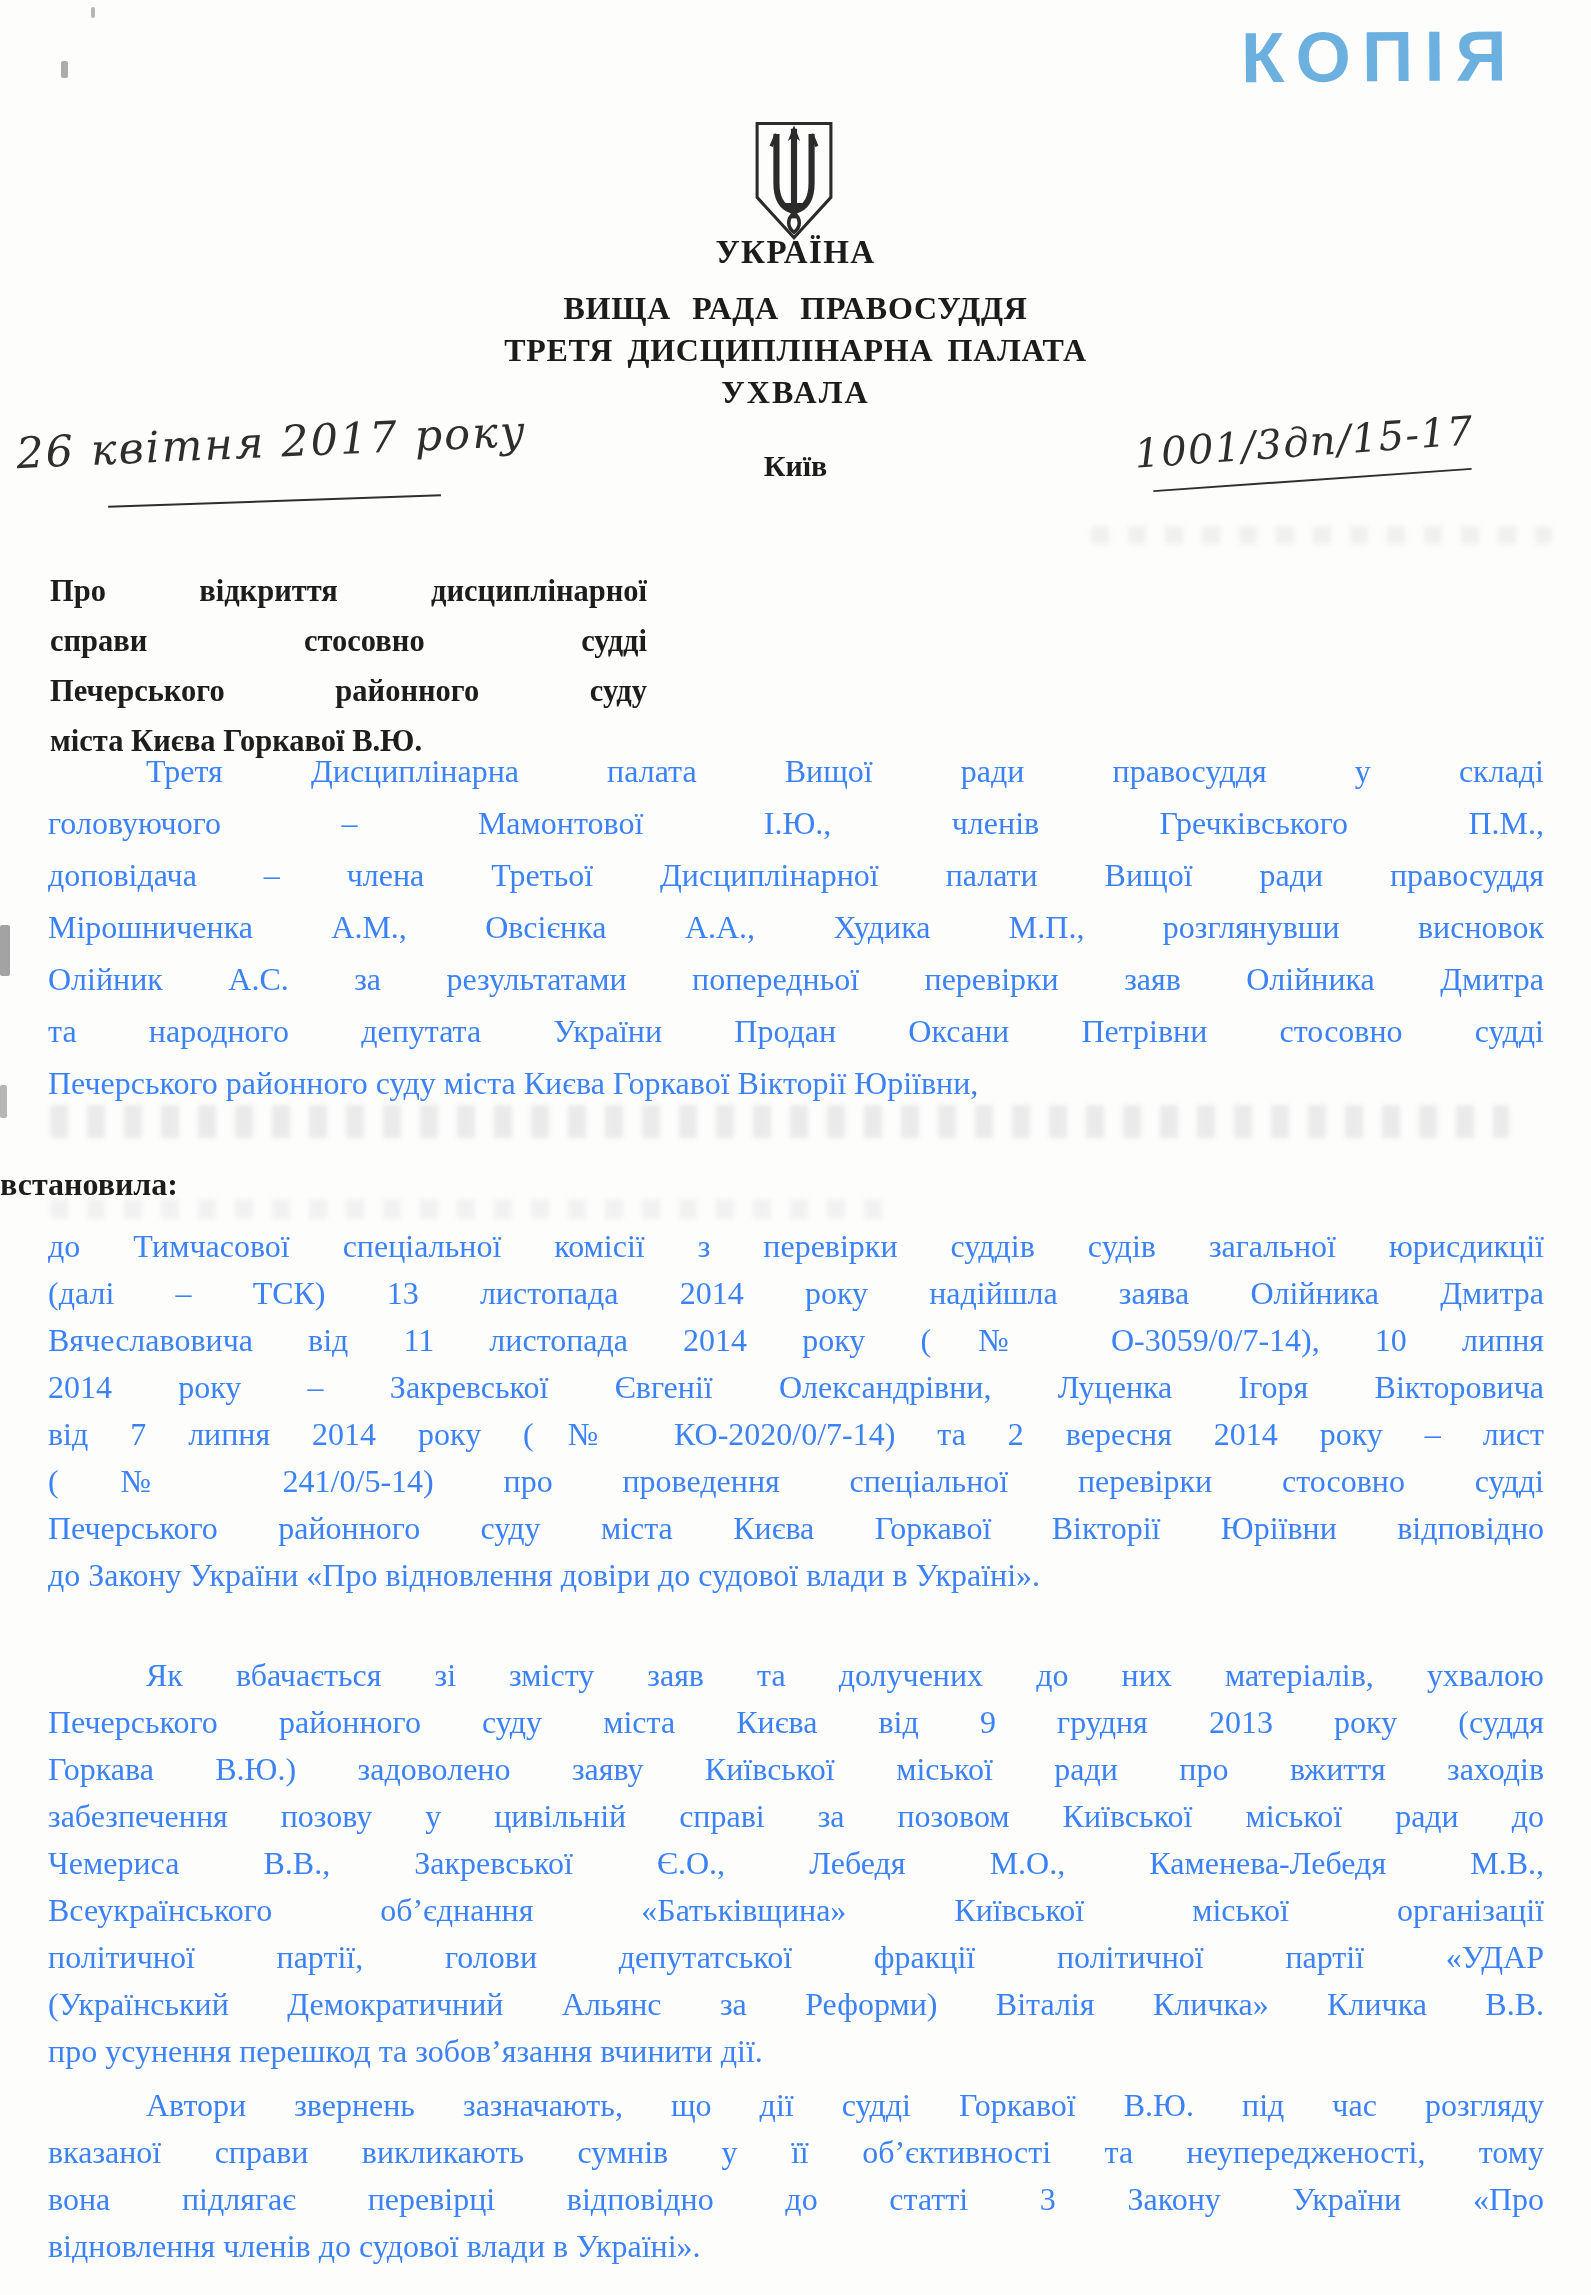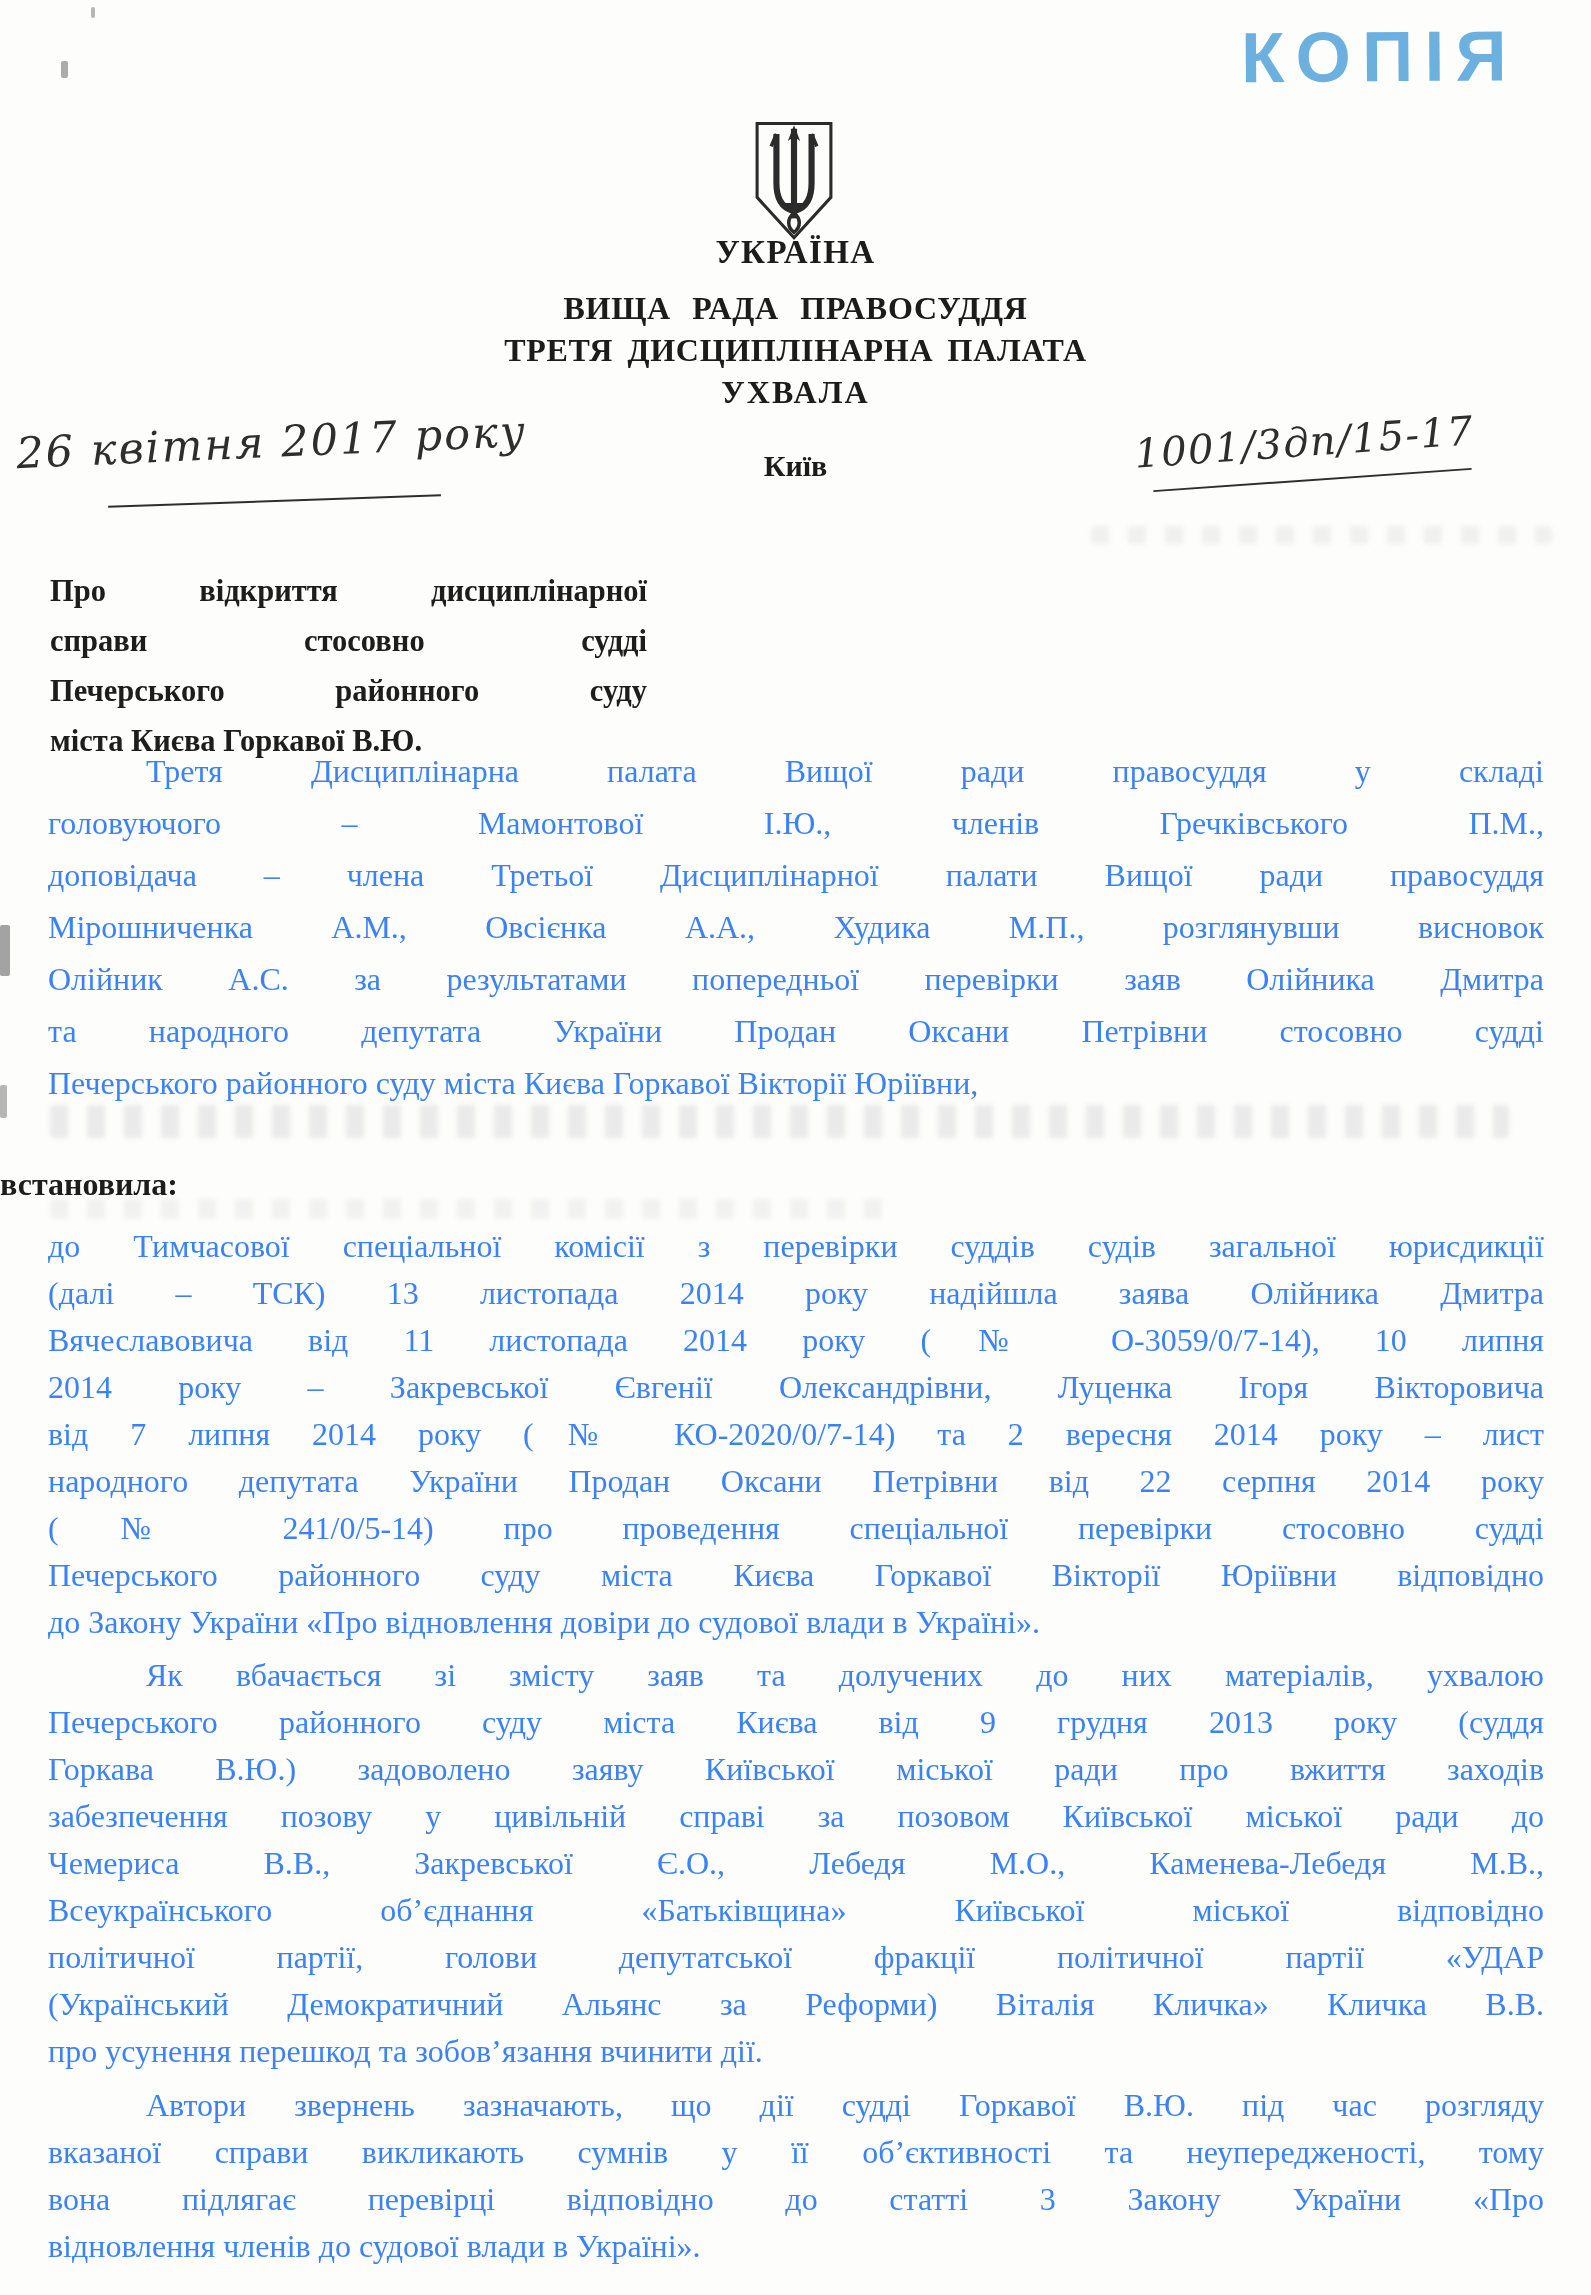--- a/index.html
+++ b/index.html
@@ -117,33 +117,32 @@
 </div>
 
 <div class="abs resolution">встановила:</div>
 
 <div class="abs bodytxt found found1">
   <div class="line jline">до Тимчасової спеціальної комісії з перевірки суддів судів загальної юрисдикції</div>
   <div class="line jline">(далі – ТСК) 13 листопада 2014 року надійшла заява Олійника Дмитра</div>
   <div class="line jline">Вячеславовича від 11 листопада 2014 року (№ О-3059/0/7-14), 10 липня</div>
   <div class="line jline">2014 року – Закревської Євгенії Олександрівни, Луценка Ігоря Вікторовича</div>
   <div class="line jline">від 7 липня 2014 року (№ КО-2020/0/7-14) та 2 вересня 2014 року – лист</div>
-  <div class="line jline">народного депутата України Продан Оксани Петрівни від 22 серпня 2014 року</div>
   <div class="line jline">(№ 241/0/5-14) про проведення спеціальної перевірки стосовно судді</div>
   <div class="line jline">Печерського районного суду міста Києва Горкавої Вікторії Юріївни відповідно</div>
   <div class="line lline">до Закону України «Про відновлення довіри до судової влади в Україні».</div>
 </div>
 
 <div class="abs bodytxt found found2">
   <div class="line jline indent">Як вбачається зі змісту заяв та долучених до них матеріалів, ухвалою</div>
   <div class="line jline">Печерського районного суду міста Києва від 9 грудня 2013 року (суддя</div>
   <div class="line jline">Горкава В.Ю.) задоволено заяву Київської міської ради про вжиття заходів</div>
   <div class="line jline">забезпечення позову у цивільній справі за позовом Київської міської ради до</div>
   <div class="line jline">Чемериса В.В., Закревської Є.О., Лебедя М.О., Каменева-Лебедя М.В.,</div>
-  <div class="line jline">Всеукраїнського об’єднання «Батьківщина» Київської міської відповідно</div>
+  <div class="line jline">Всеукраїнського об’єднання «Батьківщина» Київської міської організації</div>
   <div class="line jline">політичної партії, голови депутатської фракції політичної партії «УДАР</div>
   <div class="line jline">(Український Демократичний Альянс за Реформи) Віталія Кличка» Кличка В.В.</div>
   <div class="line lline">про усунення перешкод та зобов’язання вчинити дії.</div>
 </div>
 
 <div class="abs bodytxt found found3">
   <div class="line jline indent">Автори звернень зазначають, що дії судді Горкавої В.Ю. під час розгляду</div>
   <div class="line jline">вказаної справи викликають сумнів у її об’єктивності та неупередженості, тому</div>
   <div class="line jline">вона підлягає перевірці відповідно до статті 3 Закону України «Про</div>
   <div class="line lline">відновлення членів до судової влади в Україні».</div>

